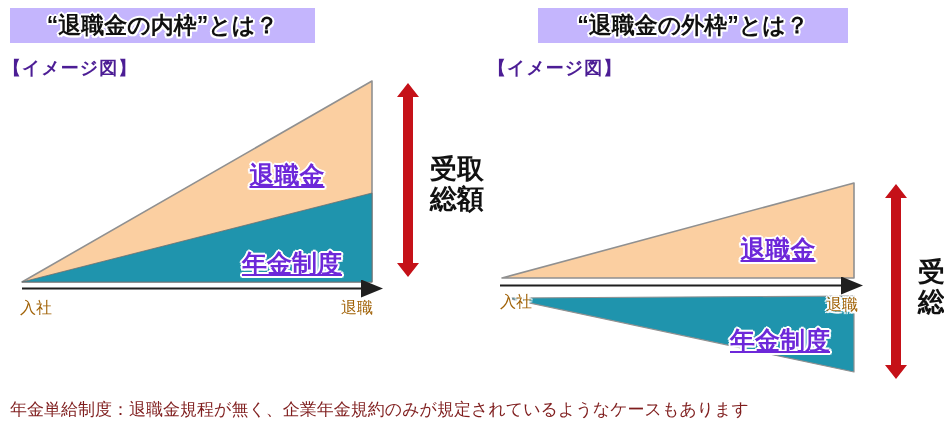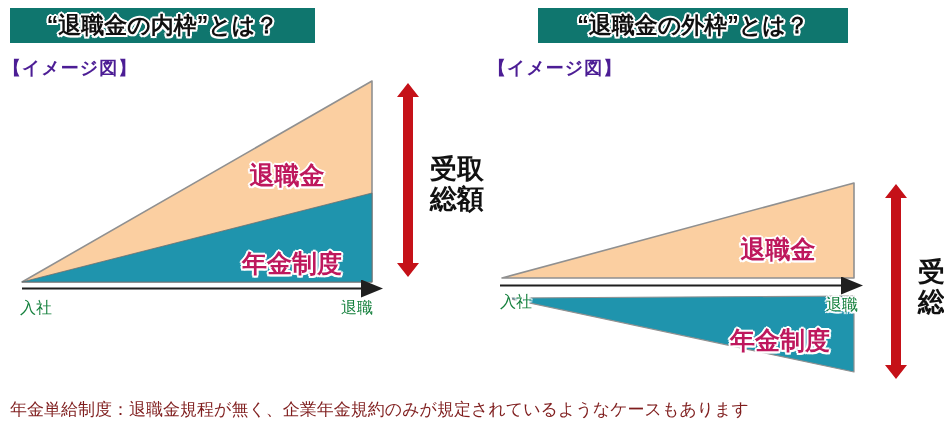--- a/index.html
+++ b/index.html
@@ -6,45 +6,45 @@
   body{
     width:944px;height:427px;background:#ffffff;
     font-family:"Liberation Sans","DejaVu Sans",sans-serif;
     position:relative;overflow:hidden;
     -webkit-font-smoothing:antialiased;
   }
   .canvas{position:absolute;inset:0;width:944px;height:427px;}
   .layer-svg{position:absolute;left:0;top:0;z-index:1;}
   .title-box{
     position:absolute;height:35px;z-index:3;
-    background:#0f766e;
+    background:#c4b5fd;
     display:flex;align-items:center;justify-content:center;
     font-size:23px;font-weight:700;color:#101010;
     white-space:nowrap;
   }
   .title-left{left:10px;top:8px;width:305px;}
   .title-right{left:490px;top:8px;width:310px;margin-left:48px;}
   .subtitle{
     position:absolute;z-index:3;font-size:18px;font-weight:700;
     color:#4c1d95;white-space:nowrap;letter-spacing:1px;
   }
   .subtitle-left{left:3px;top:56px;}
   .subtitle-right{left:488px;top:56px;}
   .outlined{
     text-shadow:
       -2px 0 0 #fff, 2px 0 0 #fff, 0 -2px 0 #fff, 0 2px 0 #fff,
       -1.5px -1.5px 0 #fff, 1.5px -1.5px 0 #fff,
       -1.5px 1.5px 0 #fff, 1.5px 1.5px 0 #fff;
   }
   .shape-label{
-    position:absolute;z-index:4;font-size:25px;font-weight:600;color:#be185d;
-    white-space:nowrap;transform:translateX(-50%);
+    position:absolute;z-index:4;font-size:25px;font-weight:600;color:#6d28d9;
+    white-space:nowrap;transform:translateX(-50%);text-decoration:underline;
   }
   .axis-label{
-    position:absolute;z-index:4;font-size:16px;font-weight:500;color:#15803d;
+    position:absolute;z-index:4;font-size:16px;font-weight:500;color:#a16207;
     white-space:nowrap;
   }
   .total-label{
     position:absolute;z-index:4;font-size:27px;font-weight:700;color:#111;
     line-height:30px;text-align:center;white-space:nowrap;
     transform:translateX(-50%);
     margin-left:48px;
   }
   .footnote{
     position:absolute;left:10px;top:398px;z-index:3;

